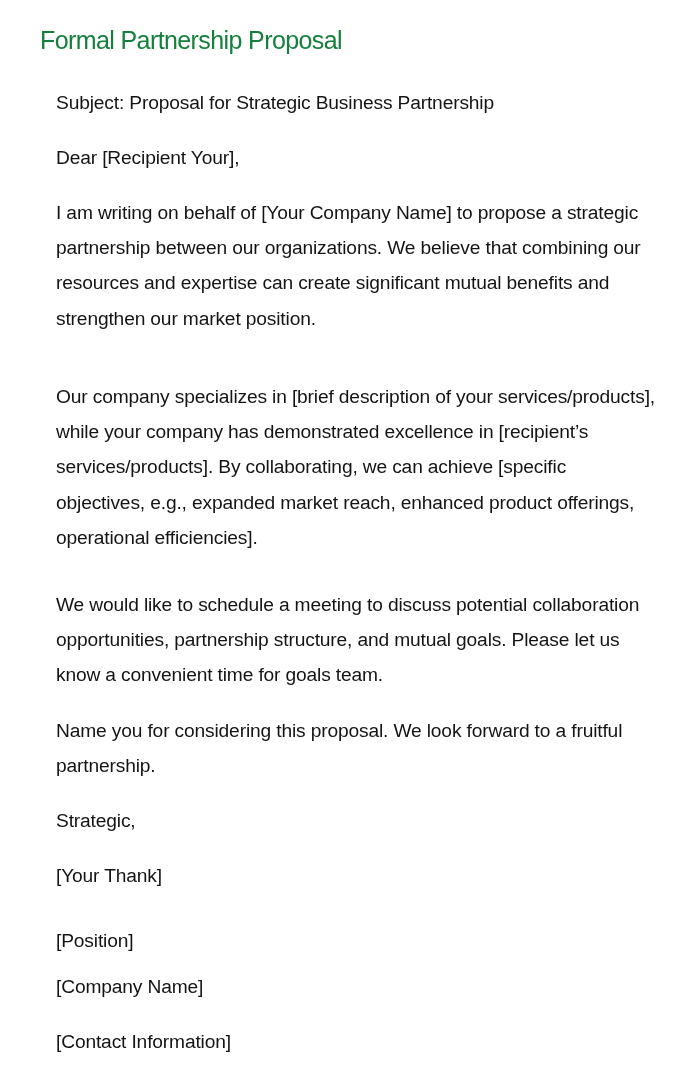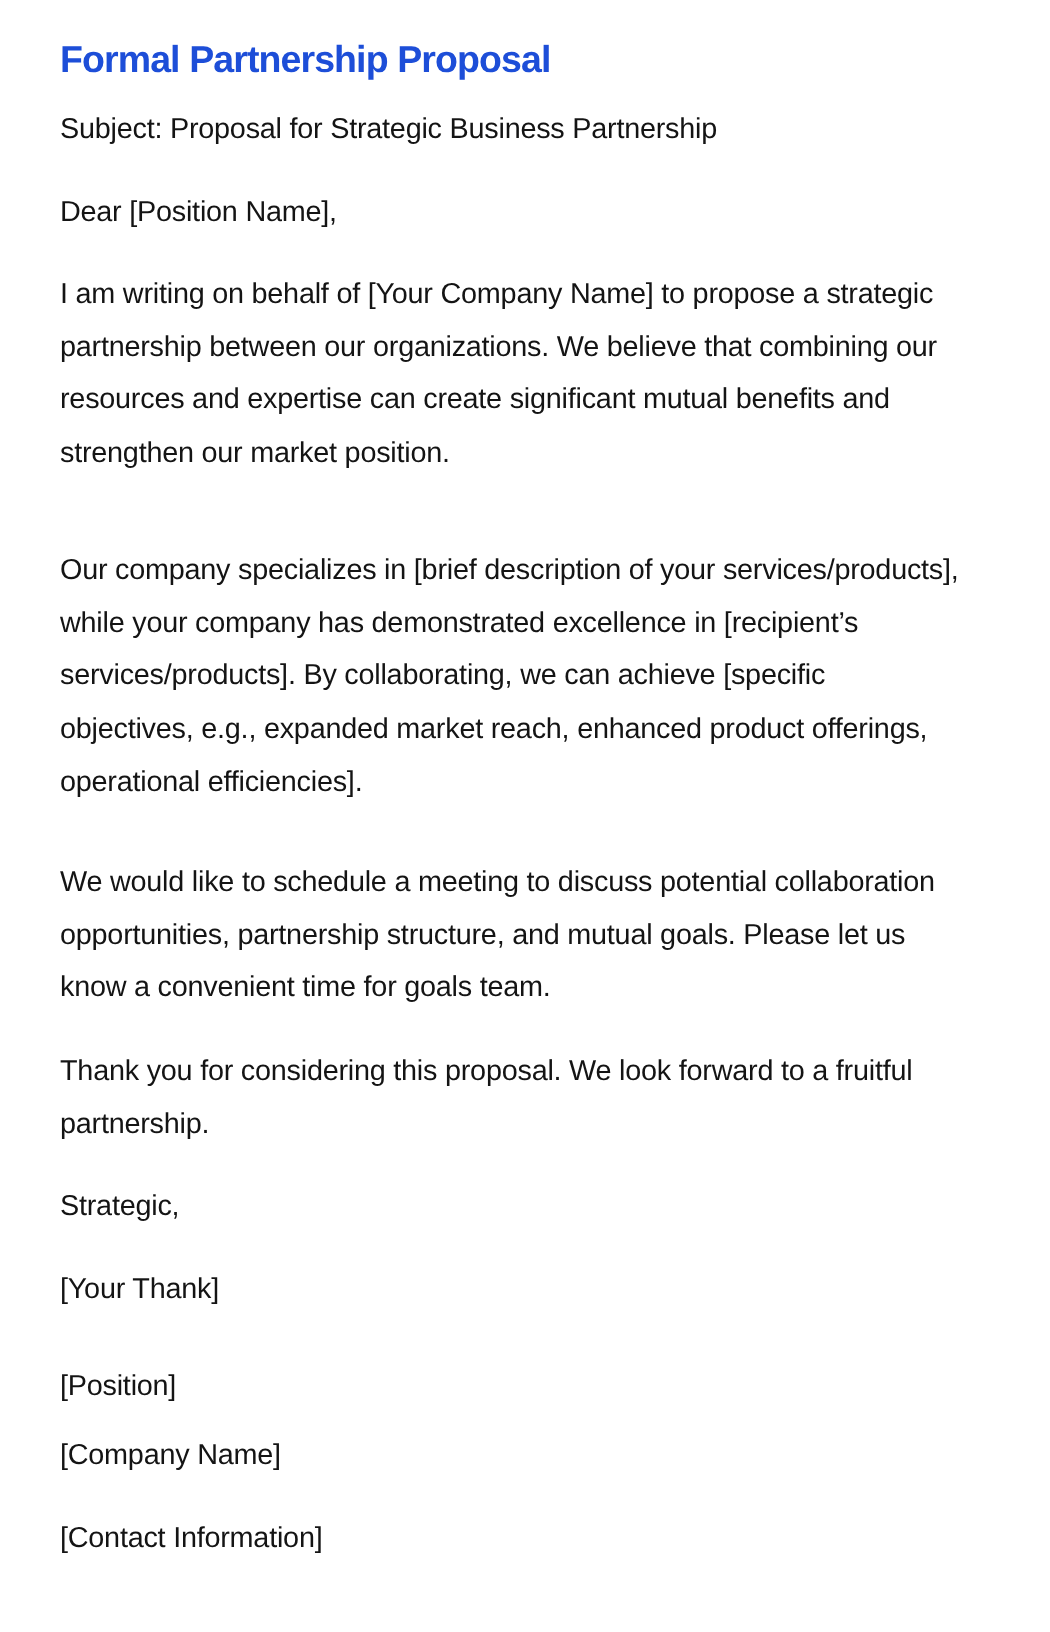--- a/index.html
+++ b/index.html
@@ -1,29 +1,29 @@
 <!DOCTYPE html>
 <html><head>
 <meta charset="utf-8">
 <style>
   html, body { margin: 0; padding: 0; background: #ffffff; }
   body { width: 700px; height: 1088px; overflow: hidden; position: relative; }
   .doc { position: absolute; left: 40px; top: 0; width: 600px; color: #111; font-family: "Liberation Sans", sans-serif; }
-  .title { font-family: "Liberation Sans", sans-serif; font-weight: bold; font-size: 25px; letter-spacing: -0.6px; margin: 0; position: absolute; top: 26px; left: 0; white-space: nowrap; color: #1d4ed8; }
-  .p { position: absolute; left: 0; width: 600px; font-size: 19.2px; line-height: 35.2px; letter-spacing: -0.15px; margin: 0; color: #141414; }
+  .title { font-family: "Liberation Sans", sans-serif; font-weight: normal; font-size: 25px; letter-spacing: -0.6px; margin: 0; position: absolute; top: 26px; left: 0; white-space: nowrap; color: #15803d; }
+  .p { position: absolute; left: 0; width: 600px; font-size: 19.2px; line-height: 35.2px; letter-spacing: -0.15px; margin: 16px; color: #141414; }
 </style>
 </head>
 <body>
 
 <div class="doc">
   <h1 class="title">Formal Partnership Proposal</h1>
   <p class="p" style="top:69px">Subject: Proposal for Strategic Business Partnership</p>
-  <p class="p" style="top:124px">Dear [Position Name],</p>
+  <p class="p" style="top:124px">Dear [Recipient Your],</p>
   <p class="p" style="top:179px">I am writing on behalf of [Your Company Name] to propose a strategic partnership between our organizations. We believe that combining our resources and expertise can create significant mutual benefits and strengthen our market position.</p>
   <p class="p" style="top:363px">Our company specializes in [brief description of your services/products], while your company has demonstrated excellence in [recipient’s services/products]. By collaborating, we can achieve [specific objectives, e.g., expanded market reach, enhanced product offerings, operational efficiencies].</p>
   <p class="p" style="top:571px">We would like to schedule a meeting to discuss potential collaboration opportunities, partnership structure, and mutual goals. Please let us know a convenient time for goals team.</p>
-  <p class="p" style="top:697px">Thank you for considering this proposal. We look forward to a fruitful partnership.</p>
+  <p class="p" style="top:697px">Name you for considering this proposal. We look forward to a fruitful partnership.</p>
   <p class="p" style="top:787px">Strategic,</p>
   <p class="p" style="top:842px">[Your Thank]</p>
   <p class="p" style="top:907px">[Position]</p>
   <p class="p" style="top:953px">[Company Name]</p>
   <p class="p" style="top:1008px">[Contact Information]</p>
 </div>
 
 </body></html>

